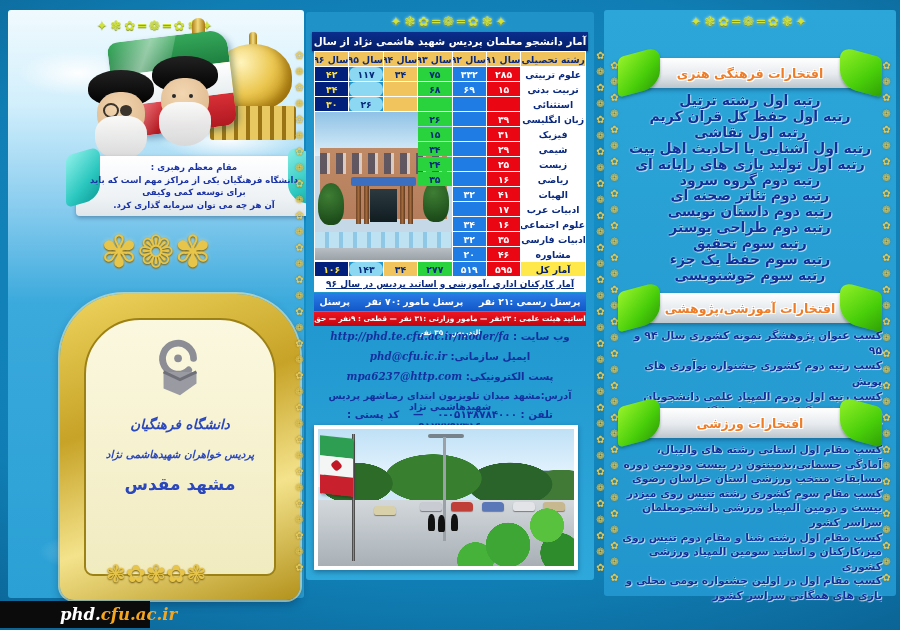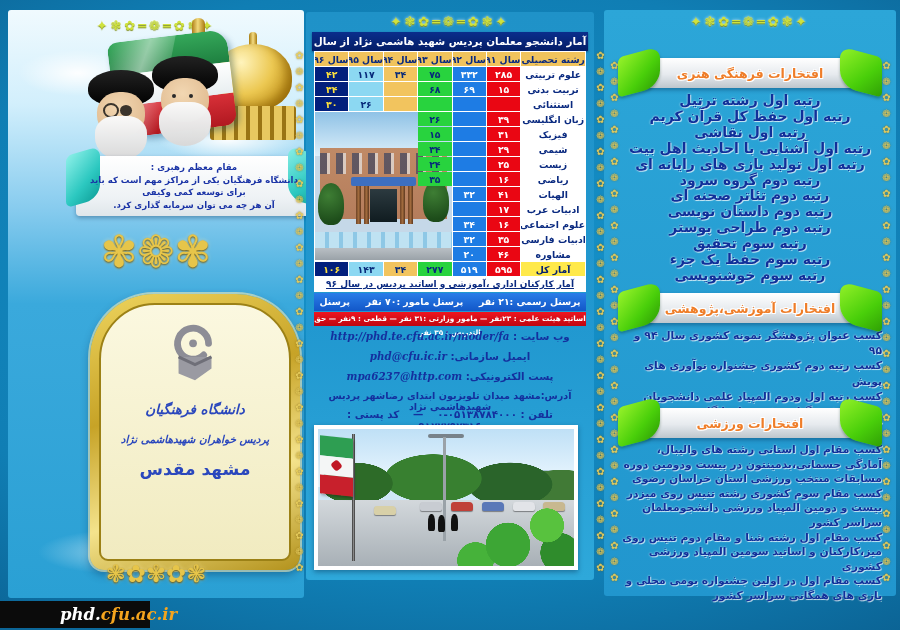--- a/index.html
+++ b/index.html
@@ -56,22 +56,22 @@
   #quote-banner::before,#quote-banner::after{content:"";position:absolute;top:-5px;width:34px;height:52px;
     background:linear-gradient(135deg,#8df0e8,#2cc8c0 60%,#0e9e98);z-index:-0;}
   #quote-banner::before{left:-10px;transform:skewY(-16deg);border-radius:6px 10px 14px 6px;}
   #quote-banner::after{right:-10px;transform:skewY(16deg);border-radius:10px 6px 6px 14px;}
   #quote-banner .l{position:relative;z-index:2;color:#1a33a6;font-size:8.6px;font-weight:bold;text-align:center;line-height:12.5px;}
   
   .gold-flourish{position:absolute;width:100%;text-align:center;color:#e6c54a;
     text-shadow:0 1px 2px #6d5306,0 0 4px rgba(255,240,170,.6);}
   #emblem-frame{position:absolute;left:52px;top:284px;width:192px;height:258px;
     background:linear-gradient(160deg,#eed45e,#c7a327 38%,#f4e38c 68%,#b3921c);
-    border-radius:64px 64px 14px 14px;padding:9px;
-    box-shadow:0 0 0 2px rgba(255,244,190,.55),0 4px 10px rgba(0,40,80,.45);margin-left:30px;}
+    border-radius:64px 64px 14px 14px;padding:24px;
+    box-shadow:0 0 0 2px rgba(255,244,190,.55),0 4px 10px rgba(0,40,80,.45);}
   #emblem-inner{width:100%;height:100%;box-sizing:border-box;border:2px solid #9c8116;
     background:linear-gradient(180deg,#fbf8e0,#f1ebc0);border-radius:56px 56px 9px 9px;
     display:flex;flex-direction:column;align-items:center;justify-content:flex-start;padding-top:16px;}
   .emblem-l1{color:#2a47bd;font-weight:bold;font-style:italic;font-size:13.5px;margin-top:14px;}
   .emblem-l2{color:#2a47bd;font-weight:bold;font-style:italic;font-size:10.5px;margin-top:16px;}
   .emblem-l3{color:#2a47bd;font-weight:bold;font-size:17px;margin-top:14px;}
   
   #footer-badge{position:absolute;left:0;top:601px;width:150px;height:27px;background:#0b0b0b;
     display:flex;align-items:center;padding-left:12px;box-sizing:border-box;direction:ltr;
     font-family:"DejaVu Serif",serif;font-style:italic;font-weight:bold;font-size:16.5px;}
@@ -86,21 +86,21 @@
   #students-table th,#students-table td{border:1px solid #fff;height:14px;padding:0;
     font-size:9.3px;font-weight:bold;text-align:center;overflow:hidden;white-space:nowrap;}
   #students-table col.w-label{width:64px;}
   #students-table col.w-year{width:34px;}
   #students-table th{background:#f0c35c;color:#0a2a80;}
   td.c0{background:#ffffff;color:#0a2a80;}
   td.c1{background:#ea0613;color:#ffffff;}
   td.c2{background:#1e7ce4;color:#ffffff;}
   td.c3{background:#28d33e;color:#072a7a;}
   td.c4{background:#f2c45e;color:#072a7a;}
-  td.c5{background:#8cd8f2;color:#072a7a;}
+  td.c5{background:#8cd8f2;color:#072a7a;border-radius:7px;}
   td.c6{background:#021f7c;color:#ffe23e;}
   tr.total td.c0{background:#ffe94a;color:#062070;}
   td.above{position:relative;z-index:12;}
   #building-photo{position:absolute;left:8px;top:99px;width:139px;height:150px;z-index:10;
     border:1px solid #fff;box-sizing:border-box;overflow:hidden;background:#c5d8e8;}
   #building-photo .sky{position:absolute;inset:0 0 70% 0;background:linear-gradient(180deg,#8fc2e6,#dcEFfa);}
   #building-photo .bld{position:absolute;left:4%;right:4%;top:24%;height:48%;
     background:linear-gradient(180deg,#c08a66,#b57d5c);}
   #building-photo .win{position:absolute;left:4%;right:4%;top:28%;height:14%;
     background:repeating-linear-gradient(90deg,rgba(35,55,95,.6) 0 7px,rgba(230,230,230,.7) 7px 10px,transparent 10px 16px);}

